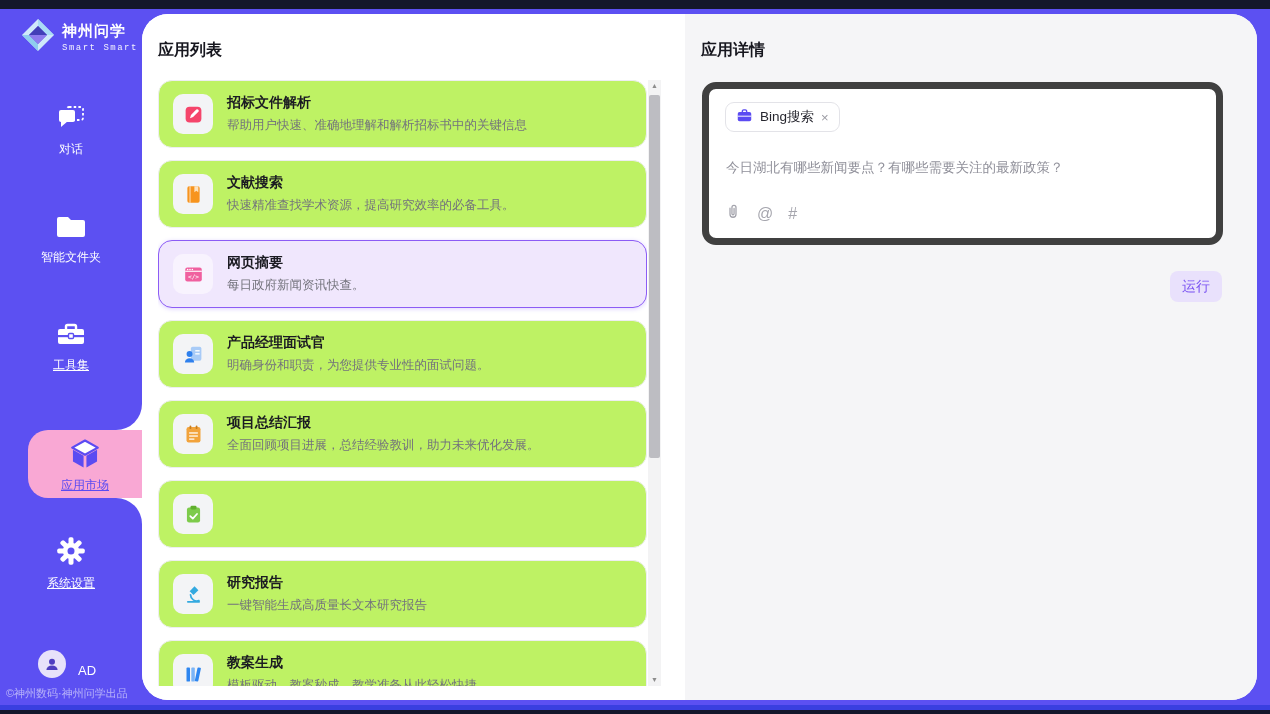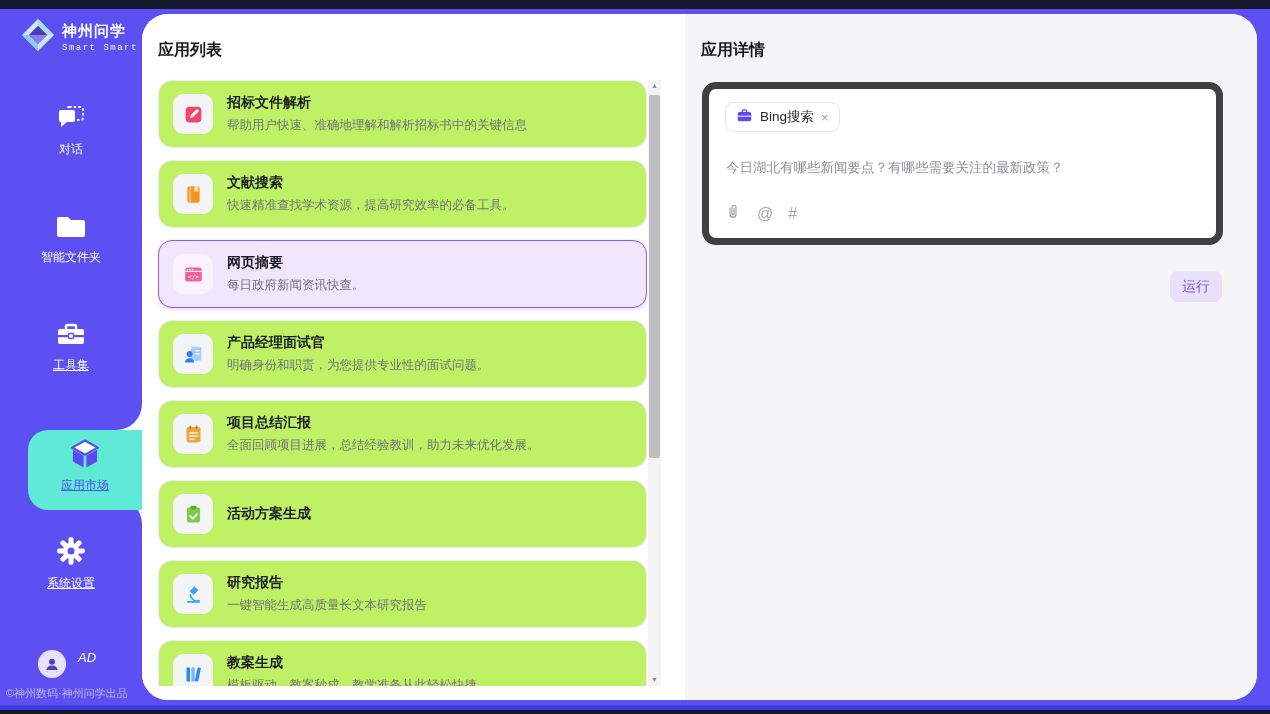--- a/index.html
+++ b/index.html
@@ -18,29 +18,29 @@
   .logo-title { font-size:15px; font-weight:bold; letter-spacing:1px; }
   .logo-sub { font-size:9px; letter-spacing:1.5px; opacity:.92; margin-top:2px; }
 
   .nav-item { position:absolute; left:0; width:142px; text-align:center; cursor:pointer; }
   .nav-item .nico { display:inline-block; }
   .nav-label { display:block; font-size:12px; margin-top:5px; color:#fff; }
   .nav-label.u { text-decoration:underline; }
   .ni-chat { top:95px; } .ni-folder { top:205px; } .ni-tools { top:311px; } .ni-settings { top:527px; }
 
   
-  .active-bubble { position:absolute; left:28px; right:0; top:421px; height:80px;
-    background:#5eead4; border-radius:20px 0 0 20px; text-align:center; padding-top:7px; cursor:pointer; }
+  .active-bubble { position:absolute; left:28px; right:0; top:421px; height:68px;
+    background:#f9a8d4; border-radius:20px 0 0 20px; text-align:center; padding-top:7px; cursor:pointer; }
   .active-bubble .nav-label { color:#5B4BF2; margin-top:2px; }
   .fillet { position:absolute; right:0; width:26px; height:26px; background:#fff; }
   .fillet-top { top:395px; } .fillet-bottom { top:489px; }
   .fillet-top::after { content:""; position:absolute; inset:0; background:#5C50F2; border-bottom-right-radius:26px; }
   .fillet-bottom::after { content:""; position:absolute; inset:0; background:#5C50F2; border-top-right-radius:26px; }
 
-  .user-row { position:absolute; left:38px; top:641px; display:flex; align-items:flex-start;font-style:italic; }
+  .user-row { position:absolute; left:38px; top:641px; display:flex; align-items:flex-end; }
   .avatar { width:28px; height:28px; border-radius:50%; background:#E7E2FA; display:flex; align-items:center; justify-content:center; }
   .user-name { margin-left:12px; font-size:13px; color:#fff; }
   .copyright { position:absolute; left:6px; bottom:6px; font-size:11px; color:rgba(255,255,255,.55); white-space:nowrap; }
 
   
   .content { position:absolute; left:142px; top:14px; width:1115px; height:686px;
     background:#fff; border-radius:26px; overflow:hidden; }
 
   
   .left-panel { position:absolute; left:0; top:0; bottom:0; width:543px; background:#fff; }
@@ -265,21 +265,20 @@
 
       <div class="app-card">
         <span class="app-icon-box">
           <svg width="21" height="21" viewBox="0 0 24 24">
             <rect x="4.5" y="4" width="15" height="17" rx="2.5" fill="#7DCB4B"></rect>
             <rect x="8.5" y="2" width="7" height="4.2" rx="1.6" fill="#5FAF2E"></rect>
             <path d="M8.3 13.8 l2.9 2.9 4.8 -5.3" stroke="#fff" stroke-width="2" fill="none" stroke-linecap="round" stroke-linejoin="round"></path>
           </svg>
         </span>
         <span class="app-text">
-          <span class="app-name" style="display:block">活动方案生成</span>
         </span>
       </div>
 
       <div class="app-card">
         <span class="app-icon-box">
           <svg width="21" height="21" viewBox="0 0 24 24">
             <path d="M13.2 2.6 l4.4 4.4 -5.6 5.6 -4.4 -4.4 Z" fill="#33A9E0"></path>
             <path d="M8.6 12.4 a7.2 7.2 0 0 0 9.6 6.6" stroke="#33A9E0" stroke-width="2" fill="none" stroke-linecap="round"></path>
             <rect x="4.5" y="19.3" width="15" height="2.2" rx="1.1" fill="#33A9E0"></rect>
           </svg>

